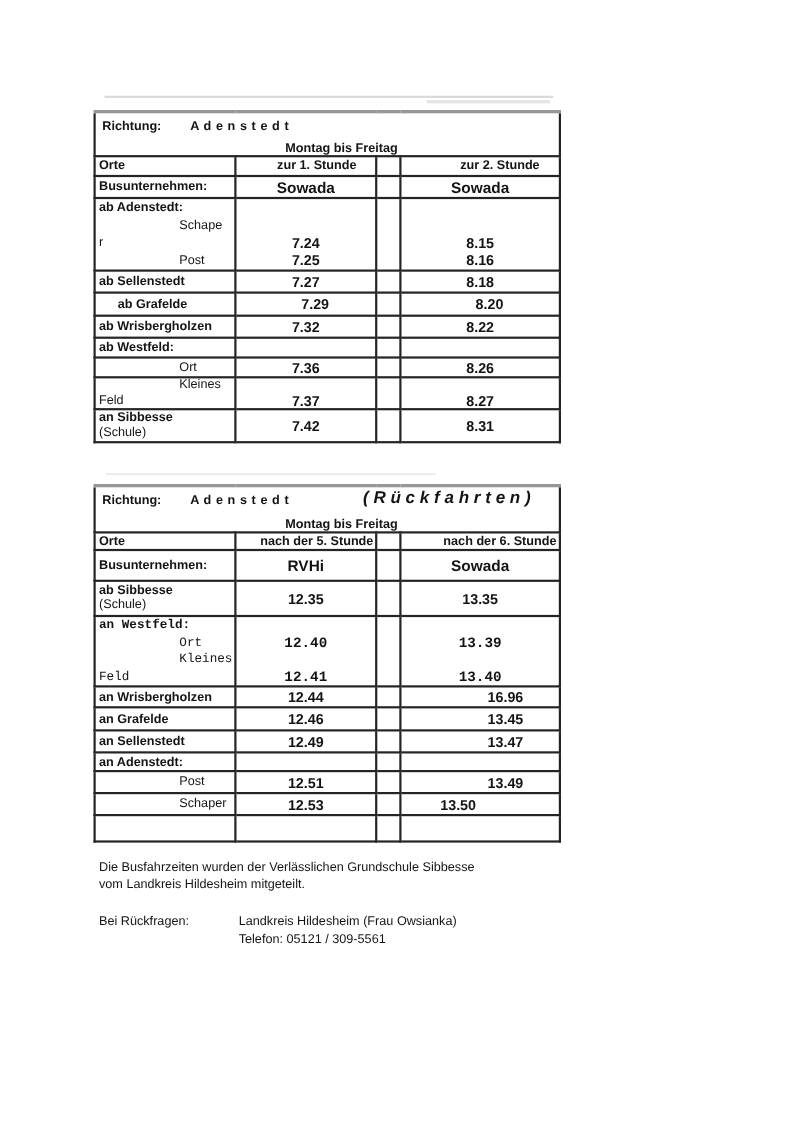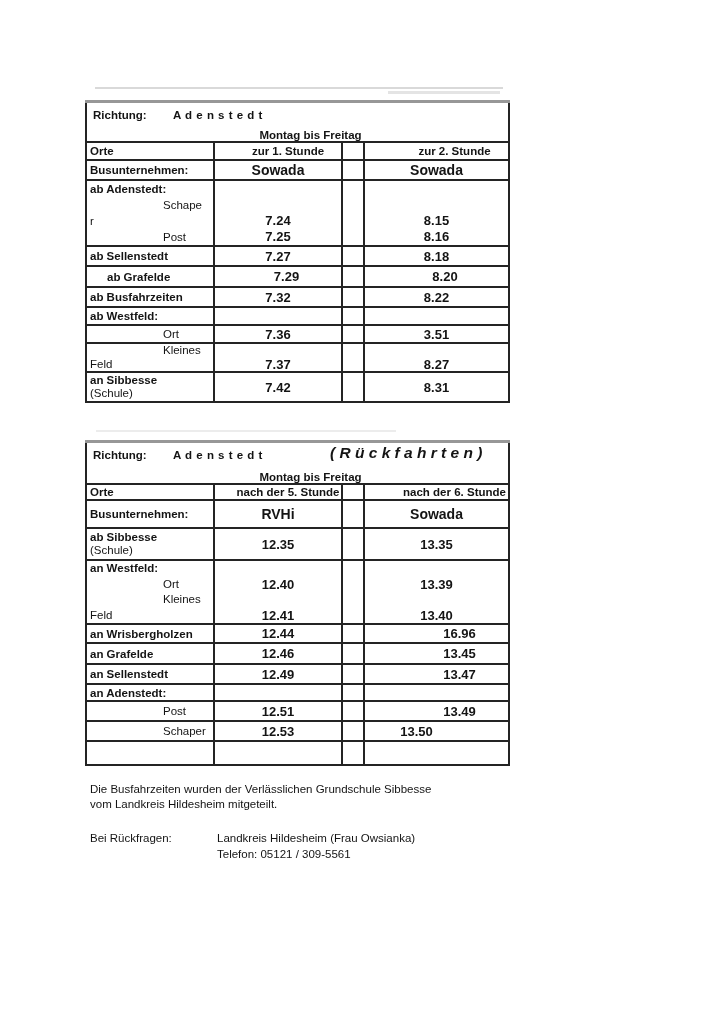--- a/index.html
+++ b/index.html
@@ -82,21 +82,21 @@
   .t2 .rh-bus  td { height:26px; }
   .t2 .rh-sibb td { height:30px; }
   .t2 .rh-blk2 td { height:62px; }
   .t2 .rh-wris td { height:17px; }
   .t2 .rh-graf td { height:19px; }
   .t2 .rh-sell td { height:18px; }
   .t2 .rh-aden td { height:15px; }
   .t2 .rh-post td { height:18px; }
   .t2 .rh-scha td { height:18px; }
   .t2 .rh-empty td { height:22px; }
-  .t2 .blk .ln { height:15.5px; line-height:15.5px; }
+  .t2 .blk .ln { height:15.5px; line-height:15.5px;font-family:Liberation Mono, monospace; }
 
   
   .note { position:absolute; left:90px; top:782px; font-size:11.5px; line-height:15px; }
   .contact { position:absolute; left:90px; top:830px; font-size:11.5px; line-height:16px; }
   .c-lab { display:inline-block; width:127px; vertical-align:top; }
   .c-col { display:inline-block; vertical-align:top; }
 </style>
 </head>
 <body>
 
@@ -190,21 +190,21 @@
       <td>
             <div class="time">7.29</div>
           </td>
       <td></td>
       <td>
             <div class="time">8.20</div>
           </td>
     </tr>
     <tr class="rh-wris">
       <td>
-            <div class="lbl">ab Busfahrzeiten</div>
+            <div class="lbl">ab Wrisbergholzen</div>
           </td>
       <td>
             <div class="time">7.32</div>
           </td>
       <td></td>
       <td>
             <div class="time">8.22</div>
           </td>
     </tr>
     <tr class="rh-west">
@@ -217,21 +217,21 @@
     </tr>
     <tr class="rh-ort">
       <td>
             <div class="sub ind">Ort</div>
           </td>
       <td>
             <div class="time">7.36</div>
           </td>
       <td></td>
       <td>
-            <div class="time">3.51</div>
+            <div class="time">8.26</div>
           </td>
     </tr>
     <tr class="rh-klei">
       <td>
         <div class="ln sm sub ind">Kleines</div>
         <div class="ln sm sub">Feld</div>
       </td>
       <td>
         <div class="ln sm"></div>
         <div class="ln sm time">7.37</div>

